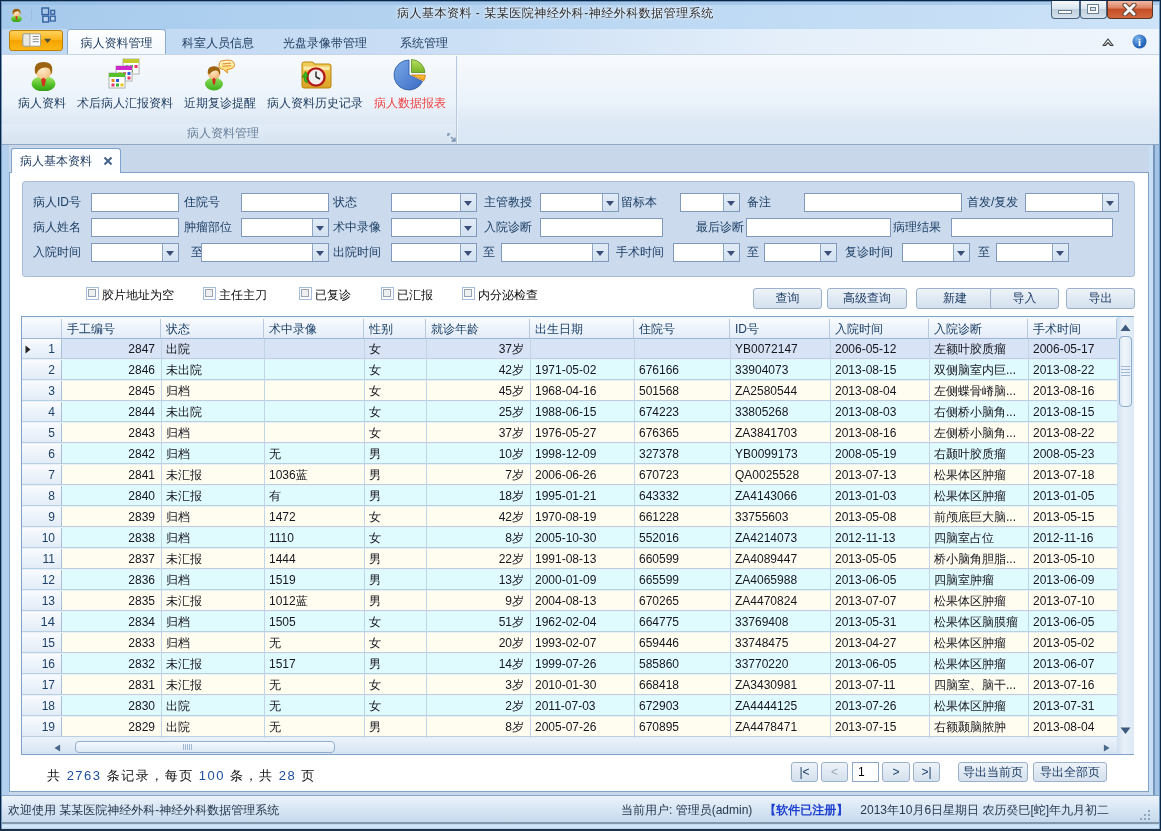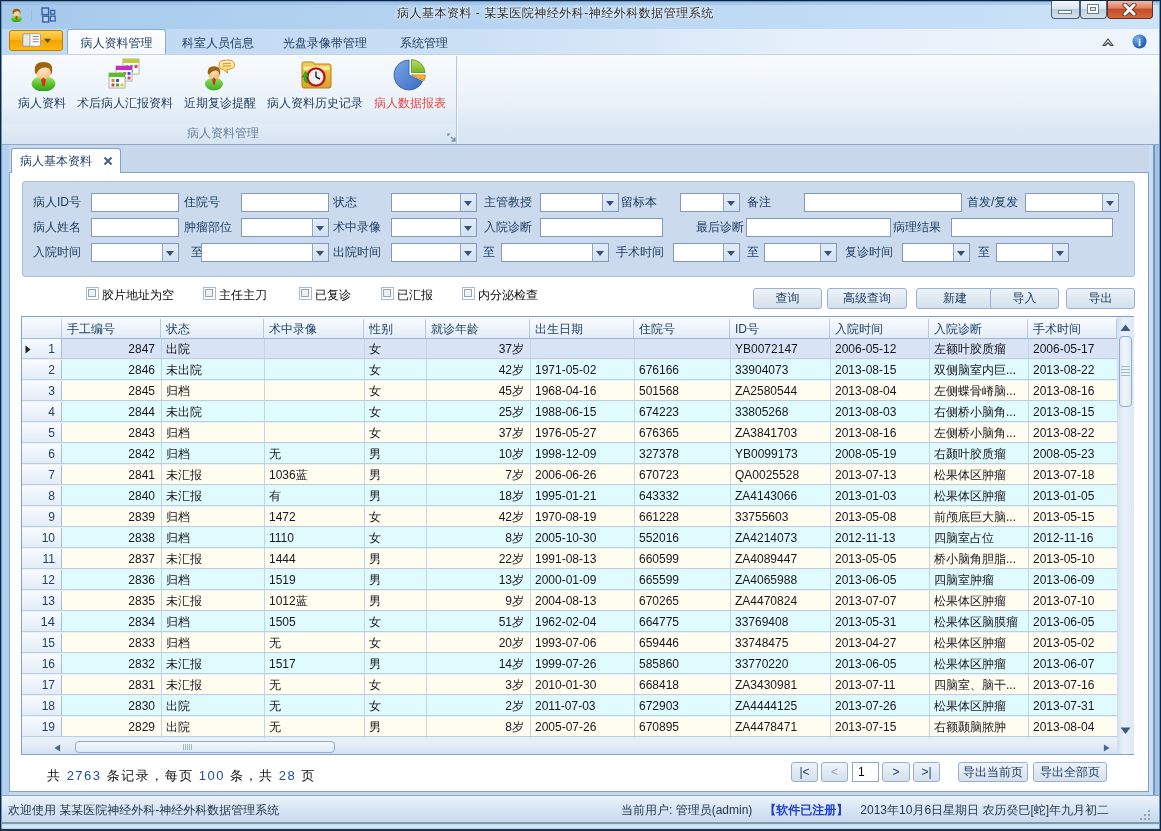--- a/index.html
+++ b/index.html
@@ -523,21 +523,21 @@
 <div class="cell" style="left:934px;top:612px;width:92px">松果体区脑膜瘤</div>
 <div class="cell" style="left:1033px;top:612px;width:82px">2013-06-05</div>
 <div class="ab" style="left:22px;top:633px;width:40px;height:20px;background:linear-gradient(#f9fbfe,#eef4fb 45%,#e3ecf7);border-right:1px solid #a8bfd8;border-bottom:1px solid #b8cfe4"></div>
 <div class="ab" style="left:23px;top:633px;width:32px;height:20px;text-align:right;color:#1d4168;font-size:12px;line-height:20px">15</div>
 <div class="ab" style="left:62px;top:633px;width:1055px;height:20px;background:#fffdf0;border-bottom:1px solid #b8cfe4"></div>
 <div class="cell" style="left:64px;top:633px;width:91px;text-align:right">2833</div>
 <div class="cell" style="left:166px;top:633px;width:96px">归档</div>
 <div class="cell" style="left:269px;top:633px;width:93px">无</div>
 <div class="cell" style="left:369px;top:633px;width:55px">女</div>
 <div class="cell" style="left:428px;top:633px;width:96px;text-align:right">20岁</div>
-<div class="cell" style="left:535px;top:633px;width:97px">1993-07-06</div>
+<div class="cell" style="left:535px;top:633px;width:97px">1993-02-07</div>
 <div class="cell" style="left:639px;top:633px;width:89px">659446</div>
 <div class="cell" style="left:735px;top:633px;width:93px">33748475</div>
 <div class="cell" style="left:835px;top:633px;width:92px">2013-04-27</div>
 <div class="cell" style="left:934px;top:633px;width:92px">松果体区肿瘤</div>
 <div class="cell" style="left:1033px;top:633px;width:82px">2013-05-02</div>
 <div class="ab" style="left:22px;top:654px;width:40px;height:20px;background:linear-gradient(#f9fbfe,#eef4fb 45%,#e3ecf7);border-right:1px solid #a8bfd8;border-bottom:1px solid #b8cfe4"></div>
 <div class="ab" style="left:23px;top:654px;width:32px;height:20px;text-align:right;color:#1d4168;font-size:12px;line-height:20px">16</div>
 <div class="ab" style="left:62px;top:654px;width:1055px;height:20px;background:#e0fbfe;border-bottom:1px solid #b8cfe4"></div>
 <div class="cell" style="left:64px;top:654px;width:91px;text-align:right">2832</div>
 <div class="cell" style="left:166px;top:654px;width:96px">未汇报</div>

